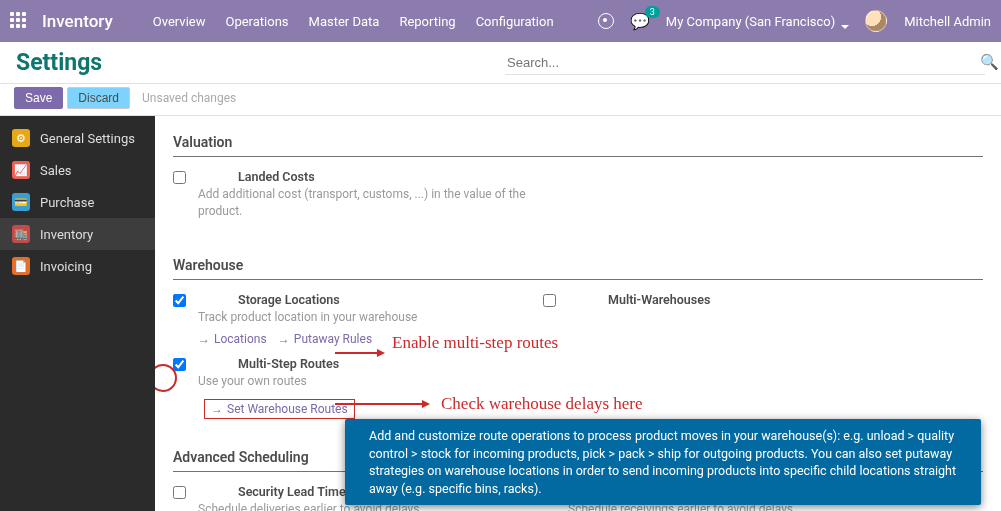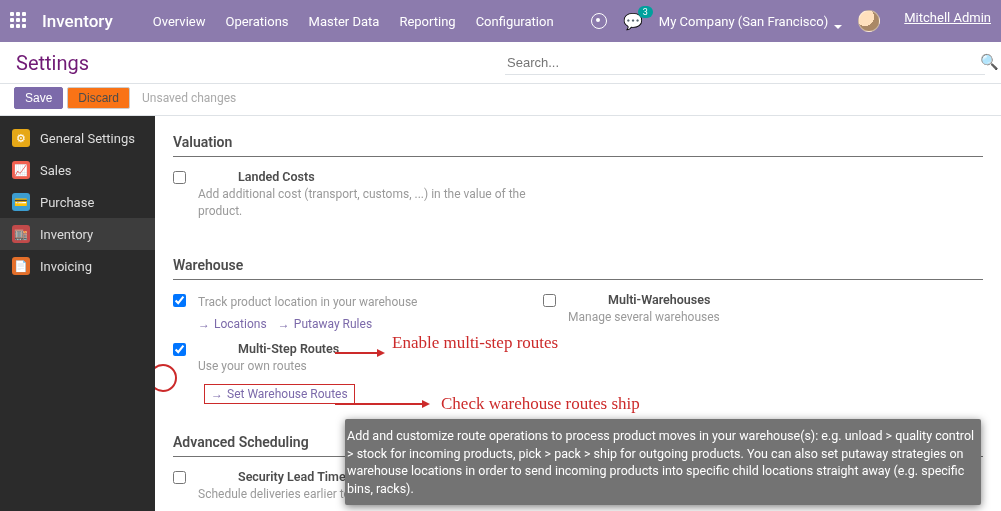--- a/index.html
+++ b/index.html
@@ -17,30 +17,30 @@
   .navbar .target-ico { width: 16px; height: 16px; border: 1.5px solid #fff; border-radius: 50%; position: relative; }
   .navbar .target-ico::after { content: ""; position: absolute; width: 4px; height: 4px; background: #fff; border-radius: 50%; top: 4px; left: 4px; }
   .navbar .chat { position: relative; font-size: 16px; }
   .navbar .chat .badge { position: absolute; top: -6px; right: -10px; background: #00a09d; color: #fff; font-size: 9px; border-radius: 8px; padding: 1px 5px; }
   .navbar .company { display: flex; align-items: flex-end; gap: 6px; }
   .navbar .caret { width: 0; height: 0; border-left: 4px solid transparent; border-right: 4px solid transparent; border-top: 4px solid #fff; }
   .navbar .avatar { width: 22px; height: 22px; border-radius: 50%; background: radial-gradient(circle at 30% 30%, #ffe0bd 45%, #aa8866 46%); overflow: hidden; border: 1px solid rgba(255,255,255,0.4); }
 
   
   .subbar { height: 42px; background: #fff; display: flex; align-items: center; padding: 0 16px; border-bottom: 1px solid #dee2e6; }
-  .subbar .title { font-size: 20px; color: #701a75; font-weight: 400; }
+  .subbar .title { font-size: 23px; color: #0f766e; font-weight: 700; }
   .subbar .spacer { flex: 1; }
   .subbar .search-wrap { position: relative; width: 480px; }
   .subbar input { width: 100%; border: none; border-bottom: 1px solid #dee2e6; padding: 4px 2px; font-size: 13px; outline: none; }
   .subbar .mag { position: absolute; right: -14px; top: 2px; font-size: 15px; color: #4c4c4c; }
 
   
   .actionbar { height: 32px; background: #fff; display: flex; align-items: center; padding: 0 14px 4px; border-bottom: 1px solid #dee2e6; }
   .actionbar .save { background: #7c6aaa; color: #fff; border: 1px solid #7c6aaa; padding: 3px 10px; font-size: 12px; border-radius: 2px; cursor: pointer; }
-  .actionbar .discard { background: #f97316; color: #4c4c4c; border: 1px solid #ccc; padding: 3px 10px; font-size: 12px; border-radius: 2px; margin-left: 4px; cursor: pointer; }
+  .actionbar .discard { background: #7dd3fc; color: #4c4c4c; border: 1px solid #ccc; padding: 3px 10px; font-size: 12px; border-radius: 2px; margin-left: 4px; cursor: pointer; }
   .actionbar .unsaved { color: #aaa; font-size: 12px; margin-left: 12px; }
 
   
   .main { display: flex; height: calc(511px - 42px - 42px - 32px); }
   .sidebar { width: 155px; background: #2b2b2b; color: #ddd; padding-top: 6px; }
   .sidebar .item { display: flex; align-items: center; gap: 10px; padding: 7px 12px; font-size: 13px; cursor: pointer; }
   .sidebar .item.active { background: #3d3d3d; }
   .sidebar .ico { width: 18px; height: 18px; border-radius: 3px; display: flex; align-items: center; justify-content: center; font-size: 11px; color: #fff; flex-shrink: 0; }
   .ico-gear { background: #e6a817; }
   .ico-sales { background: #f06050; }
@@ -60,21 +60,21 @@
   .link-box-hl { border: 1.5px solid #cc2a2a; padding: 2px 6px; display: inline-flex; }
   .doc-ico { width: 11px; height: 13px; border: 1px solid #888; border-radius: 1px; position: relative; display: inline-block; }
   .doc-ico::before { content:""; position:absolute; top:2px; left:2px; right:2px; height:1px; background:#888; box-shadow: 0 3px 0 #888, 0 6px 0 #888; }
 
   
   .anno-circle { position: absolute; width: 28px; height: 28px; border: 2px solid #cc2a2a; border-radius: 50%; pointer-events: none; }
   .anno-arrow-svg { position: absolute; pointer-events: none; }
   .anno-text { position: absolute; color: #cc2a2a; font-family: "Times New Roman", serif; font-size: 17px; pointer-events: none; white-space: nowrap; }
 
   
-  .tooltip-box { position: absolute; background: #737373; color: #fff; font-size: 12.5px; line-height: 1.4; padding: 8px 2px; width: 636px; border-radius: 2px; box-shadow: 0 2px 8px rgba(0,0,0,0.5); }
+  .tooltip-box { position: absolute; background: #0369a1; color: #fff; font-size: 12.5px; line-height: 1.4; padding: 8px 24px; width: 636px; border-radius: 2px; box-shadow: 0 2px 8px rgba(0,0,0,0.5); }
 
 </style>
 </head>
 <body>
 
 <div class="navbar">
   <div class="apps-ico">
       <span></span>
       <span></span>
       <span></span>
@@ -94,21 +94,21 @@
     <a href="#">Configuration</a>
   </div>
   <div class="spacer"></div>
   <div class="right">
     <div class="target-ico"></div>
     <div class="chat">💬<span class="badge">3</span></div>
     <div class="company">
       <span>My Company (San Francisco)</span>
       <span class="caret"></span>
     </div>
-    <div style="display:flex;align-items:flex-start;gap:24px;text-decoration:underline;">
+    <div style="display:flex;align-items:center;gap:17px;">
       <div class="avatar"></div>
       <span>Mitchell Admin</span>
     </div>
   </div>
 </div>
 
 <div class="subbar">
   <div class="title">Settings</div>
   <div class="spacer"></div>
   <div class="search-wrap">
@@ -158,36 +158,36 @@
           <div class="desc">Add additional cost (transport, customs, ...) in the value of the product.</div>
         </div>
       </div>
     </div>
 
     <div class="section-title" style="margin-top:28px;">Warehouse</div>
     <div class="setting-row">
       <div class="setting-col">
         <input type="checkbox" class="chk" checked="" style="">
         <div class="setting-body">
+          <div class="label">Storage Locations</div>
           <div class="desc">Track product location in your warehouse</div>
           <div class="link">
               <span class="arrow">→</span>
               <span>Locations</span>
             </div>
           <div class="link" style="margin-left:8px;">
               <span class="arrow">→</span>
               <span>Putaway Rules</span>
             </div>
         </div>
       </div>
       <div class="setting-col">
         <input type="checkbox" class="chk" style="">
         <div class="setting-body">
           <div class="label">Multi-Warehouses</div>
-          <div class="desc">Manage several warehouses</div>
         </div>
       </div>
     </div>
 
     <div class="setting-row" style="margin-top:2px;">
       <div class="setting-col">
         <input type="checkbox" class="chk" checked="" style="">
         <div class="setting-body">
           <div class="label">Multi-Step Routes</div>
           <div class="desc">Use your own routes</div>
@@ -226,17 +226,17 @@
     <div class="anno-circle" style="left:-6px; top:248px;"></div>
     <svg class="anno-arrow-svg" style="left:180px; top:232px;" width="50" height="10">
         <line x1="0" y1="5" x2="42" y2="5" stroke="#cc2a2a" stroke-width="2"></line>
         <polygon points="42,1 50,5 42,9" fill="#cc2a2a"></polygon>
       </svg>
     <div class="anno-text" style="left:237px; top:217px;">Enable multi-step routes</div>
     <svg class="anno-arrow-svg" style="left:180px; top:283px;" width="95" height="10">
         <line x1="0" y1="5" x2="87" y2="5" stroke="#cc2a2a" stroke-width="2"></line>
         <polygon points="87,1 95,5 87,9" fill="#cc2a2a"></polygon>
       </svg>
-    <div class="anno-text" style="left:286px; top:278px;">Check warehouse routes ship</div>
+    <div class="anno-text" style="left:286px; top:278px;">Check warehouse delays here</div>
 
     <div class="tooltip-box" style="left:190px; top:303px;">Add and customize route operations to process product moves in your warehouse(s): e.g. unload &gt; quality control &gt; stock for incoming products, pick &gt; pack &gt; ship for outgoing products. You can also set putaway strategies on warehouse locations in order to send incoming products into specific child locations straight away (e.g. specific bins, racks).</div>
   </div>
 </div>
 
 </body></html>

